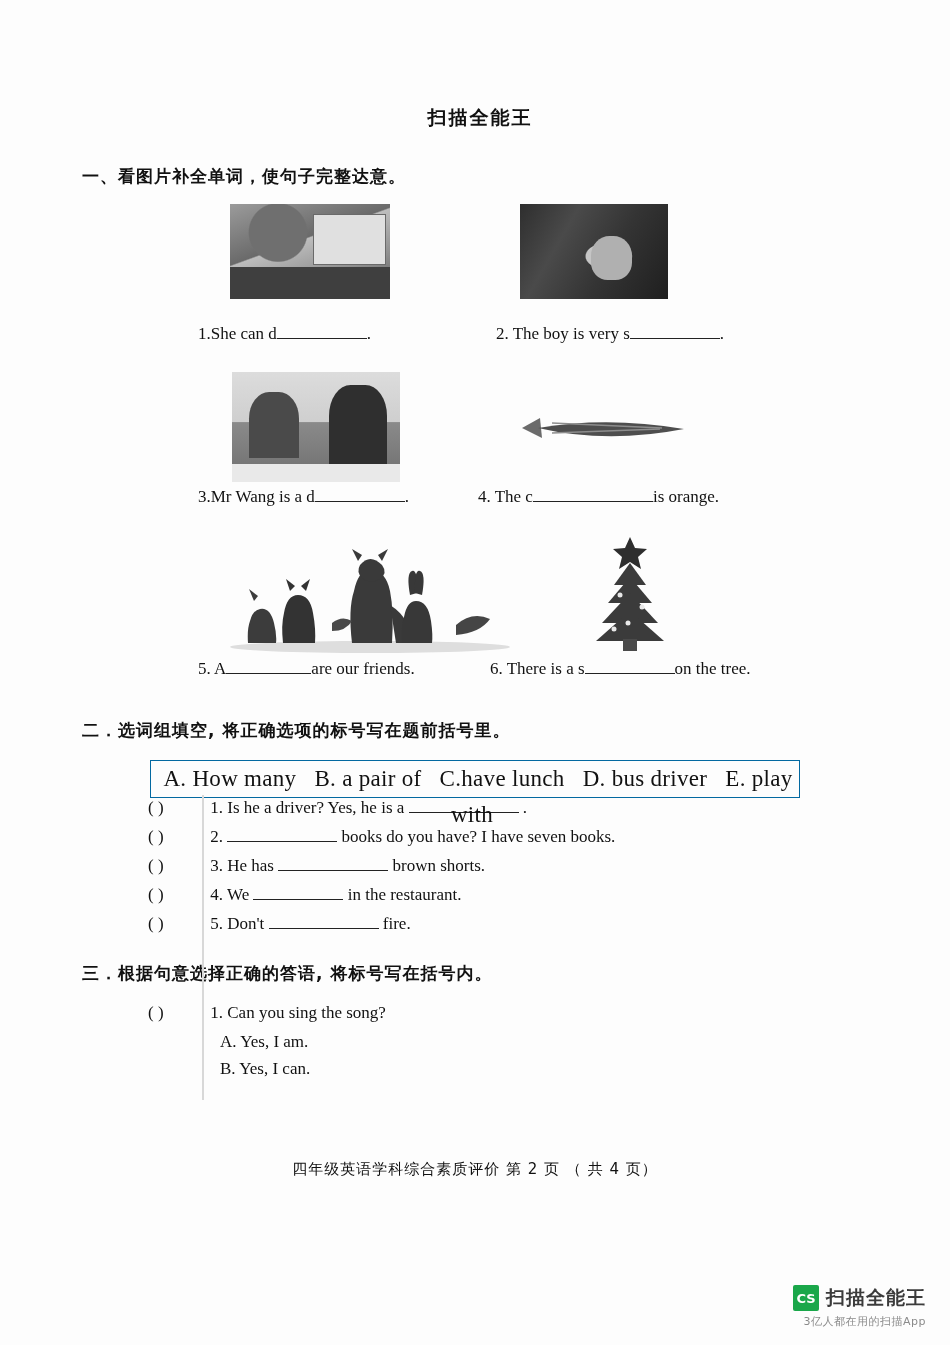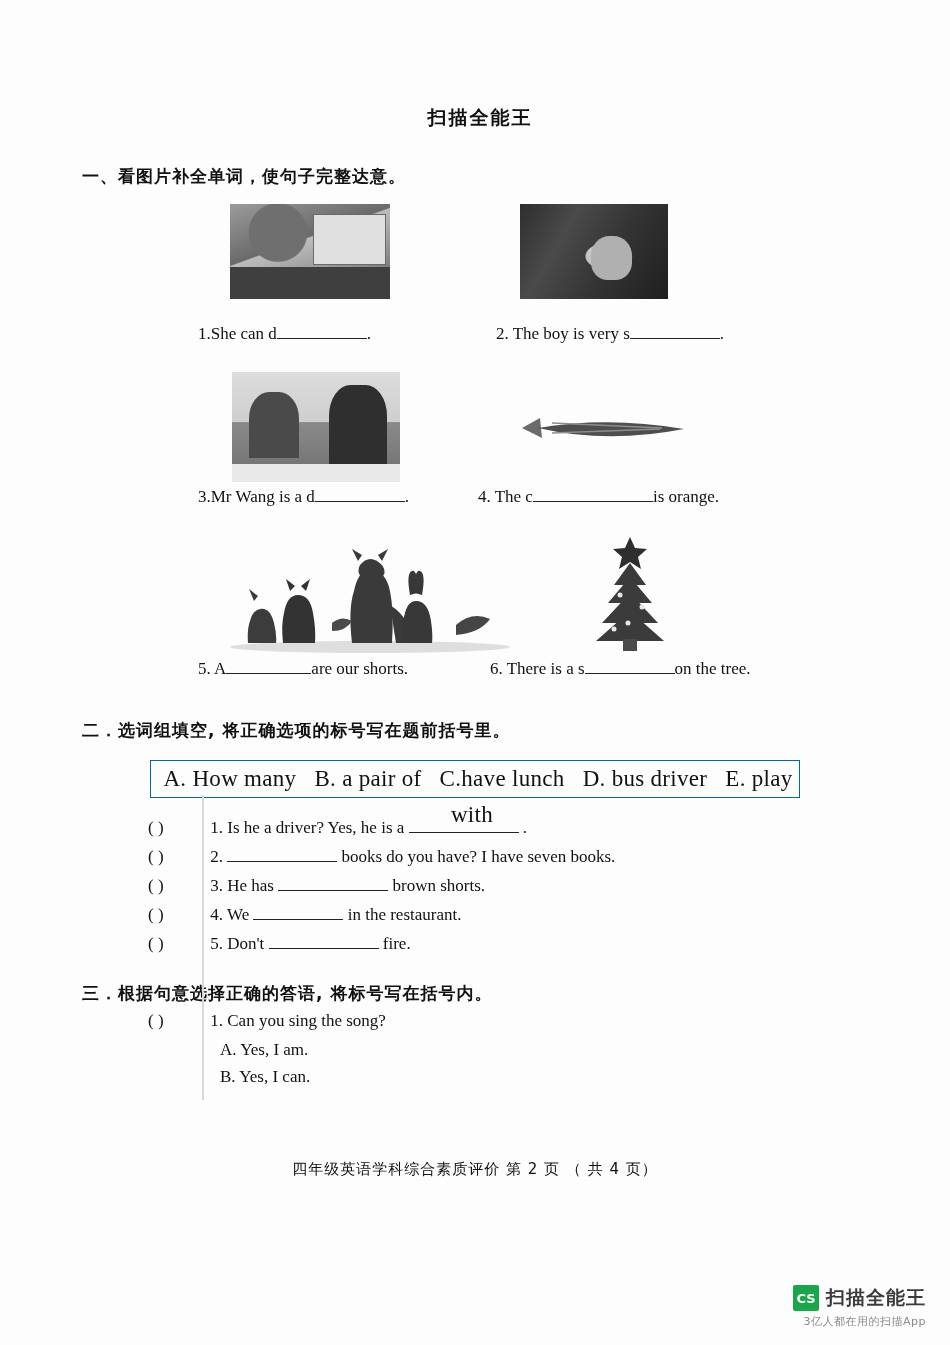--- a/index.html
+++ b/index.html
@@ -86,36 +86,35 @@
     line-height: 36px;
     font-size: 23px;
     text-align: center;
     letter-spacing: 0.3px;
     position: relative;
   }
   .wb-item { margin: 0 6px; }
 
   
   .qlist {
-    margin-top: 20px;
     margin-left: 28px;
     font-size: 17px;
   }
   .qrow {
     margin-bottom: 9px;
     white-space: nowrap;
   }
   .paren {
     display: inline-block;
     width: 58px;
   }
 
   
   .choice-block {
-    margin-top: 6px;
+    margin-top: 18px;
     margin-left: 28px;
     font-size: 17px;
   }
   .choice-opt {
     margin-left: 72px;
     margin-top: 7px;
   }
 
   
   .footer {
@@ -273,21 +272,21 @@
           <rect x="53" y="106" width="14" height="12" fill="#4a4a4a"></rect>
           <circle cx="50" cy="62" r="2.5" fill="#e8e8e8"></circle>
           <circle cx="72" cy="74" r="2.5" fill="#e8e8e8"></circle>
           <circle cx="58" cy="90" r="2.5" fill="#e8e8e8"></circle>
           <circle cx="44" cy="96" r="2.5" fill="#e8e8e8"></circle>
         </svg>
       </div>
     </div>
     <div class="cap-row" style="height:30px;">
       <div class="cap" style="left:78px;">
-        <span>5. A</span><span class="blank b85"></span><span>are our shorts.</span>
+        <span>5. A</span><span class="blank b85"></span><span>are our friends.</span>
       </div>
       <div class="cap" style="left:370px;">
         <span>6. There is a s</span><span class="blank b90"></span><span>on the tree.</span>
       </div>
     </div>
 
     <div class="section-head sec2">二．选词组填空, 将正确选项的标号写在题前括号里。</div>
 
     <div class="wordbank">
       <span class="wb-item">A. How many</span>

